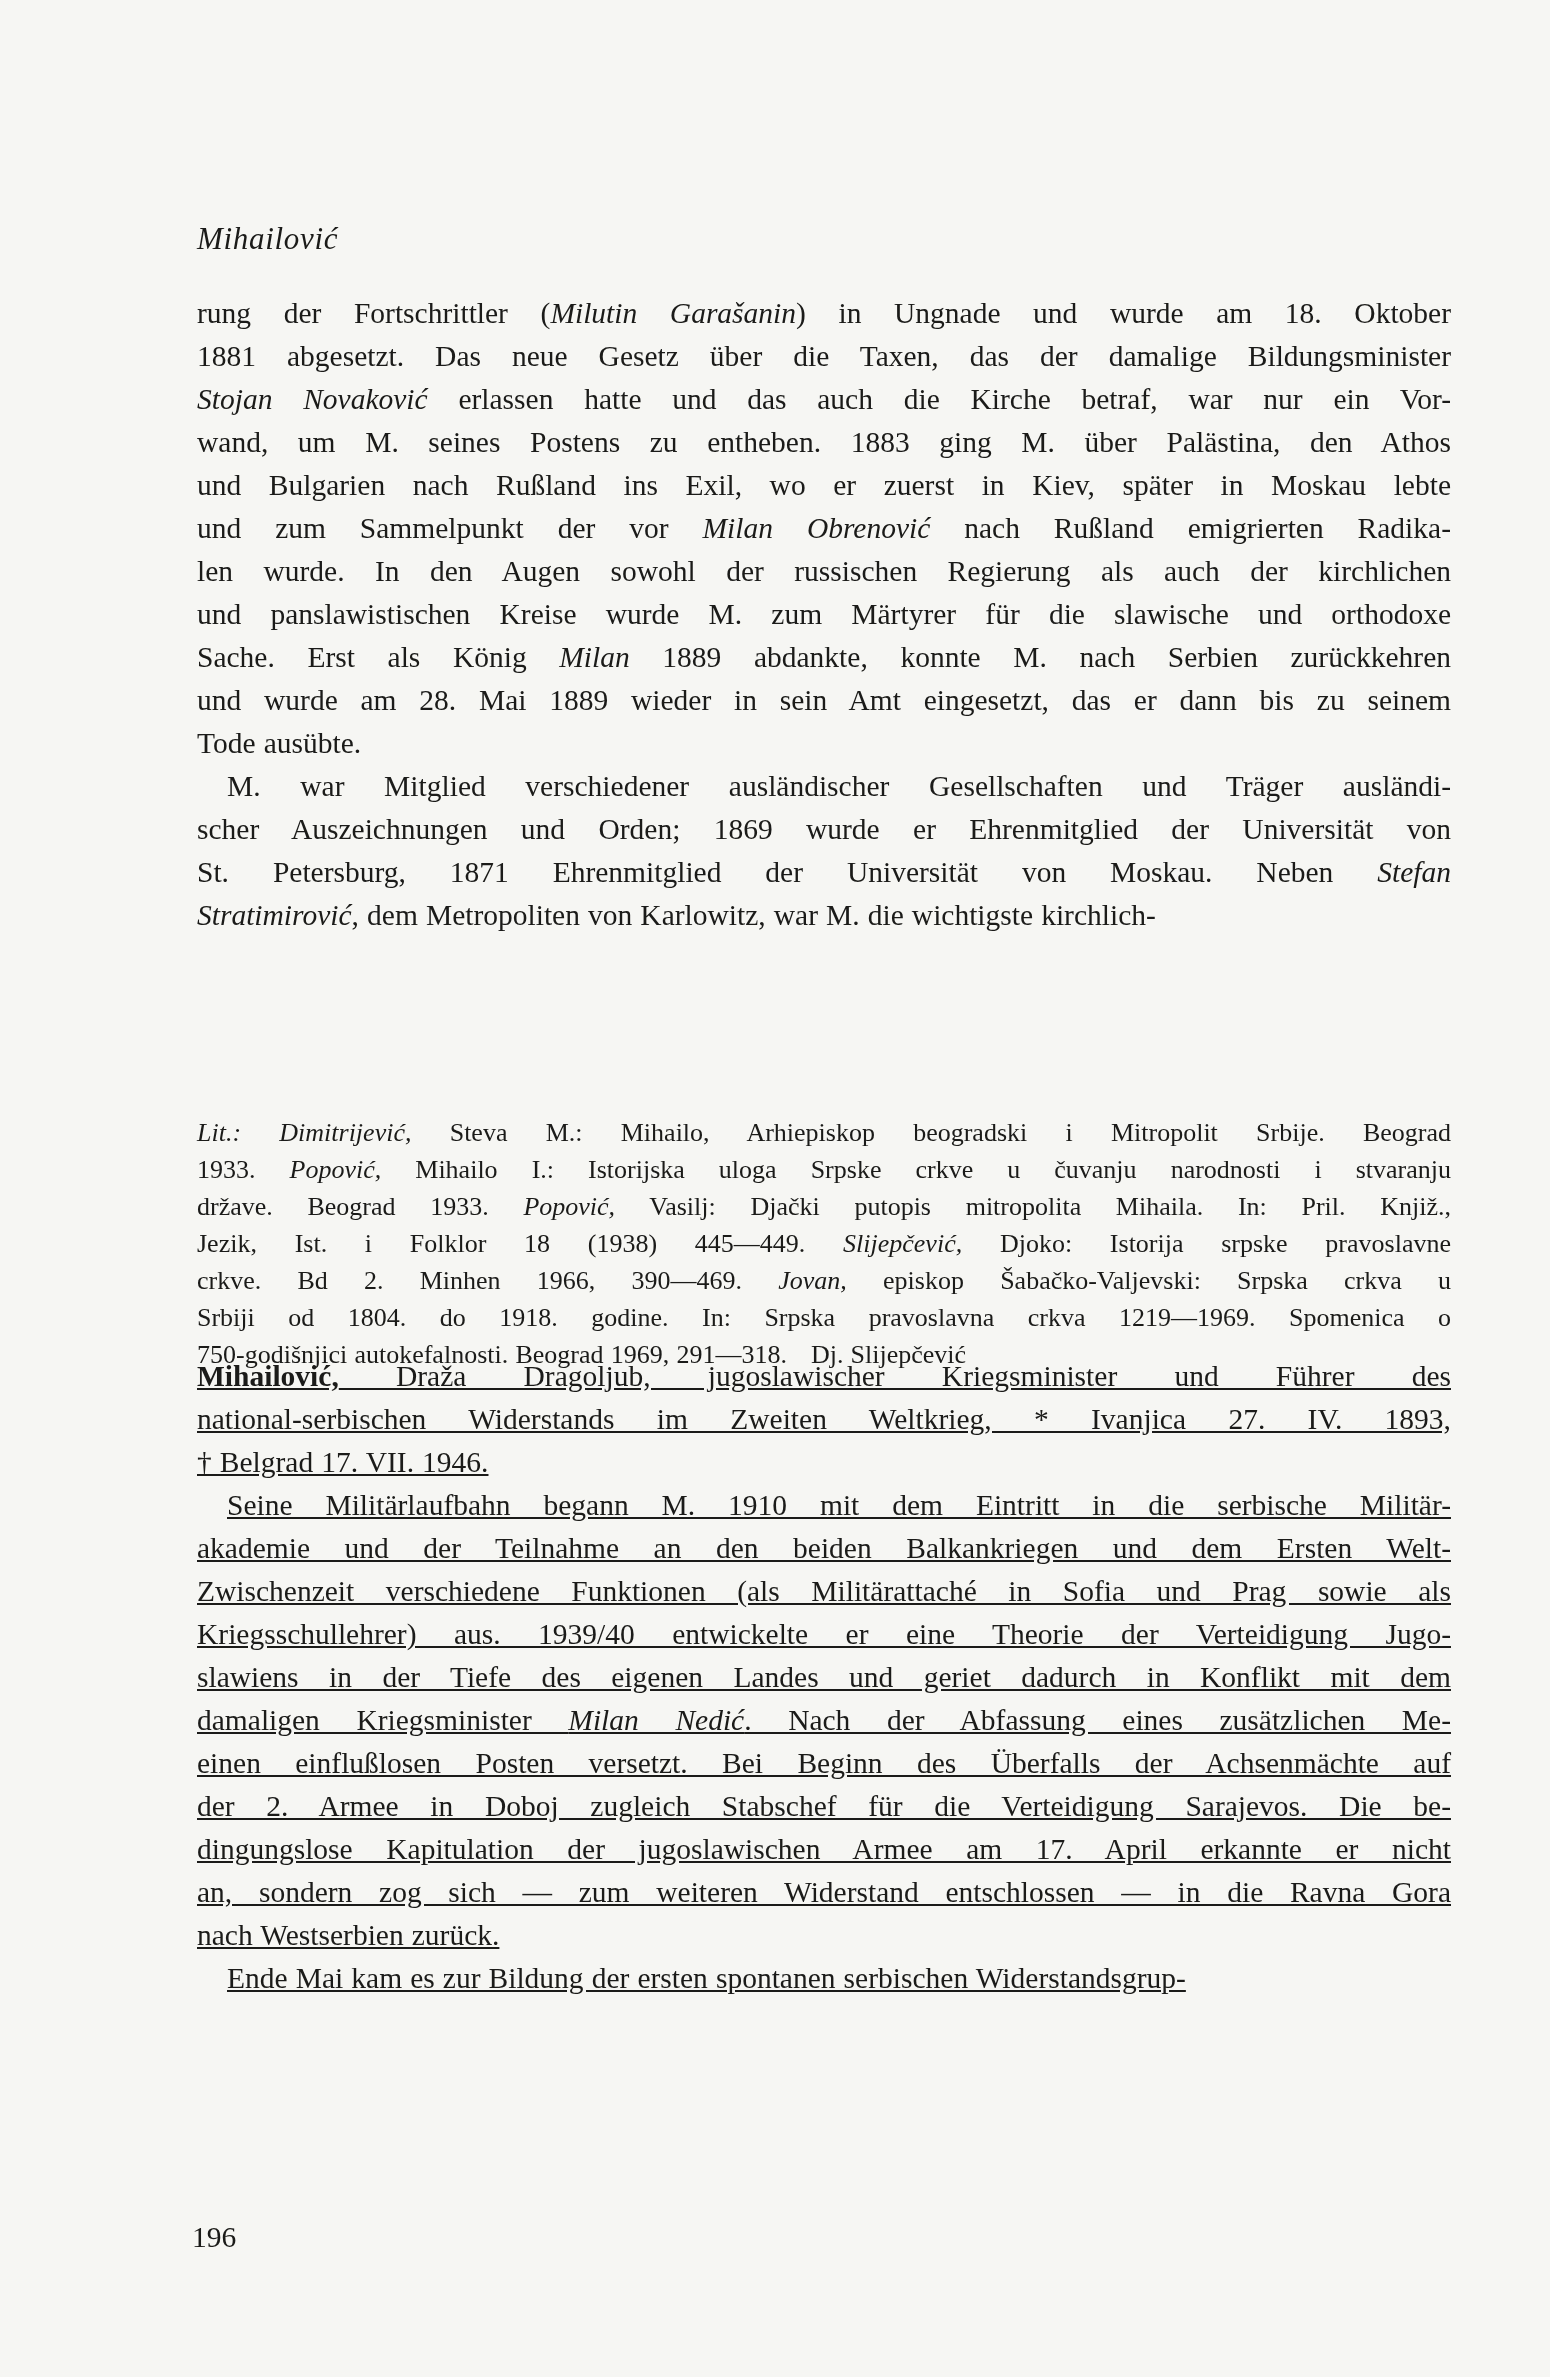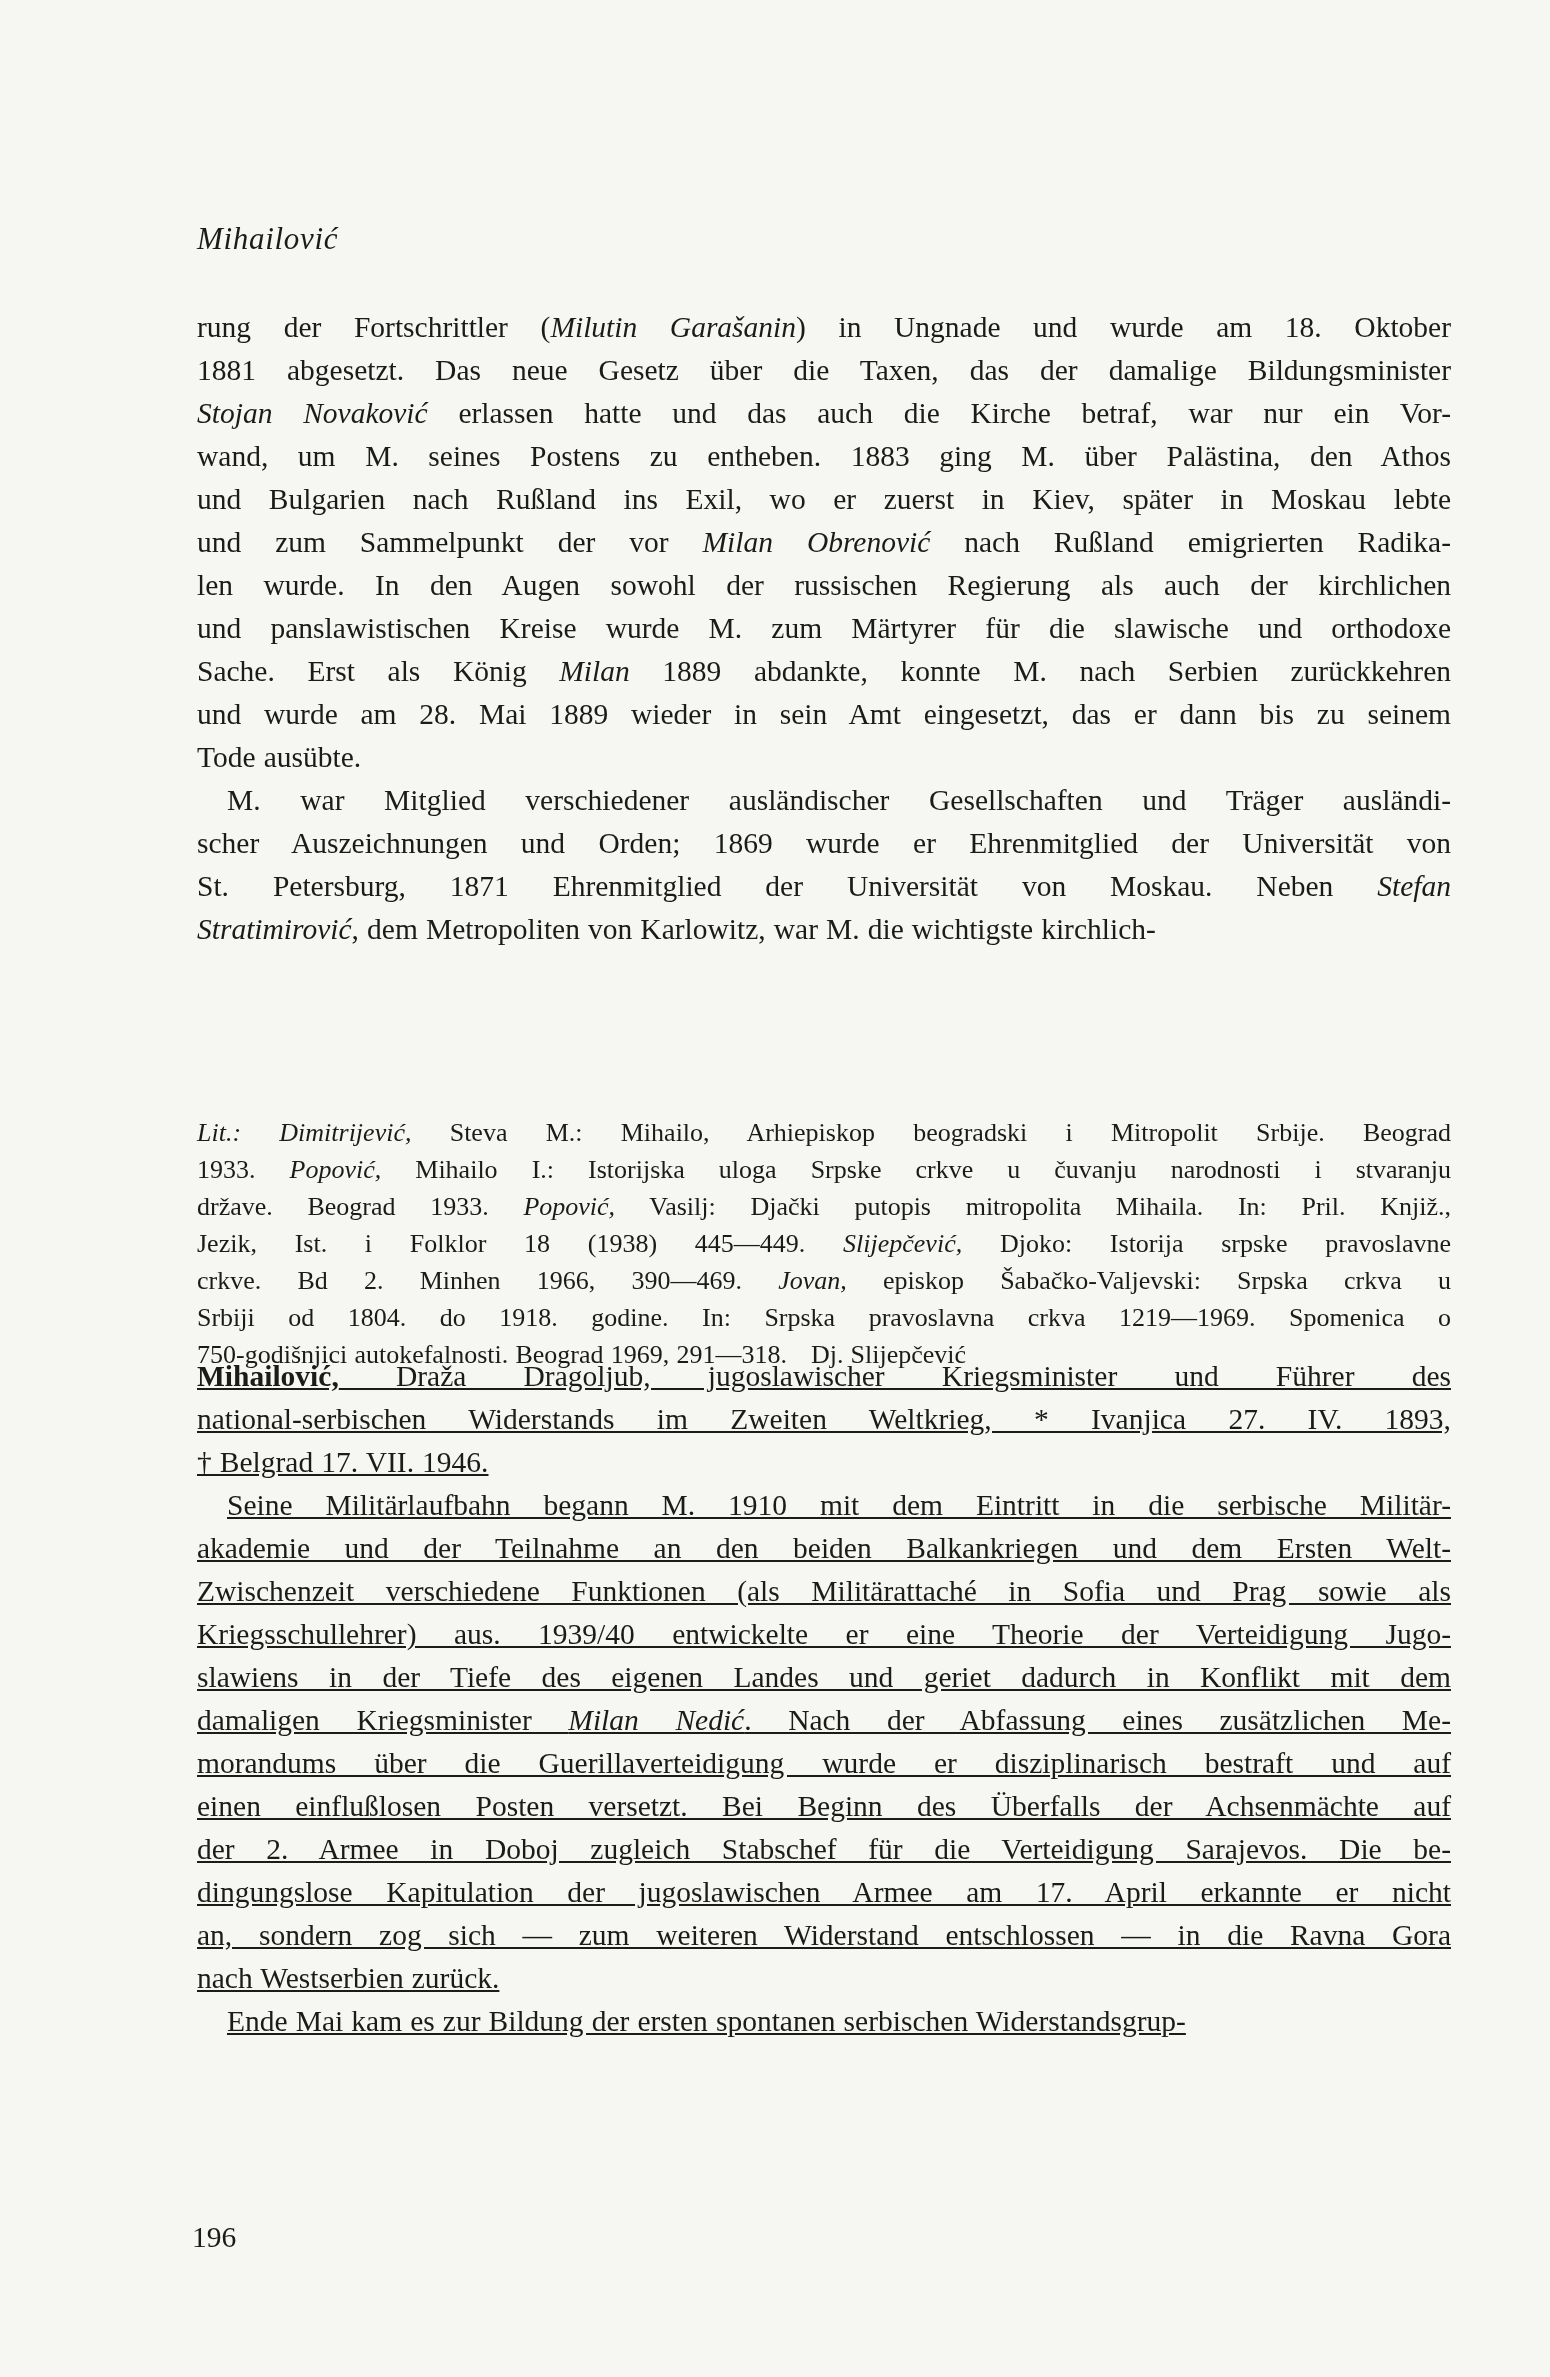--- a/index.html
+++ b/index.html
@@ -12,21 +12,21 @@
     overflow:hidden;
   }
   .col{position:absolute;left:197px;width:1254px;}
   .running-header{
     top:221px;
     font-style:italic;
     font-size:31px;line-height:35px;
     letter-spacing:0.7px;
   }
   .body-text{font-size:29.5px;line-height:43px;word-spacing:0.7px;}
-  #block-main{top:306px;}
+  #block-main{top:292px;}
   #block-lit{top:1084px;font-size:26px;line-height:37px;word-spacing:0.7px;margin-top:30px;}
   #block-draza{top:1355px;text-decoration:underline;}
   .footer{
     position:absolute;left:192px;top:2221px;
     font-size:29.5px;line-height:33px;
   }
   .line{text-align:justify;text-align-last:justify;}
   .para .line:last-child{text-align-last:left;}
   .para.indent .line:first-child{text-indent:30px;}
   .head .line:last-child{text-align-last:left;}
@@ -87,21 +87,20 @@
         <div class="line"><span>national-serbischen Widerstands im Zweiten Weltkrieg, * Ivanjica 27. IV. 1893,</span></div>
         <div class="line"><span>† Belgrad 17. VII. 1946.</span></div>
       </div>
     <div class="para indent">
         <div class="line"><span>Seine Militärlaufbahn begann M. 1910 mit dem Eintritt in die serbische Militär-</span></div>
         <div class="line"><span>akademie und der Teilnahme an den beiden Balkankriegen und dem Ersten Welt-</span></div>
         <div class="line"><span>Zwischenzeit verschiedene Funktionen (als Militärattaché in Sofia und Prag sowie als</span></div>
         <div class="line"><span>Kriegsschullehrer) aus. 1939/40 entwickelte er eine Theorie der Verteidigung Jugo-</span></div>
         <div class="line"><span>slawiens in der Tiefe des eigenen Landes und geriet dadurch in Konflikt mit dem</span></div>
         <div class="line"><span>damaligen Kriegsminister </span><span class="i">Milan Nedić</span><span>. Nach der Abfassung eines zusätzlichen Me-</span></div>
-        <div class="line"><span>morandums über die Guerillaverteidigung wurde er disziplinarisch bestraft und auf</span></div>
         <div class="line"><span>einen einflußlosen Posten versetzt. Bei Beginn des Überfalls der Achsenmächte auf</span></div>
         <div class="line"><span>der 2. Armee in Doboj zugleich Stabschef für die Verteidigung Sarajevos. Die be-</span></div>
         <div class="line"><span>dingungslose Kapitulation der jugoslawischen Armee am 17. April erkannte er nicht</span></div>
         <div class="line"><span>an, sondern zog sich — zum weiteren Widerstand entschlossen — in die Ravna Gora</span></div>
         <div class="line"><span>nach Westserbien zurück.</span></div>
       </div>
     <div class="para indent">
         <div class="line"><span>Ende Mai kam es zur Bildung der ersten spontanen serbischen Widerstandsgrup-</span></div>
       </div>
   </div>

